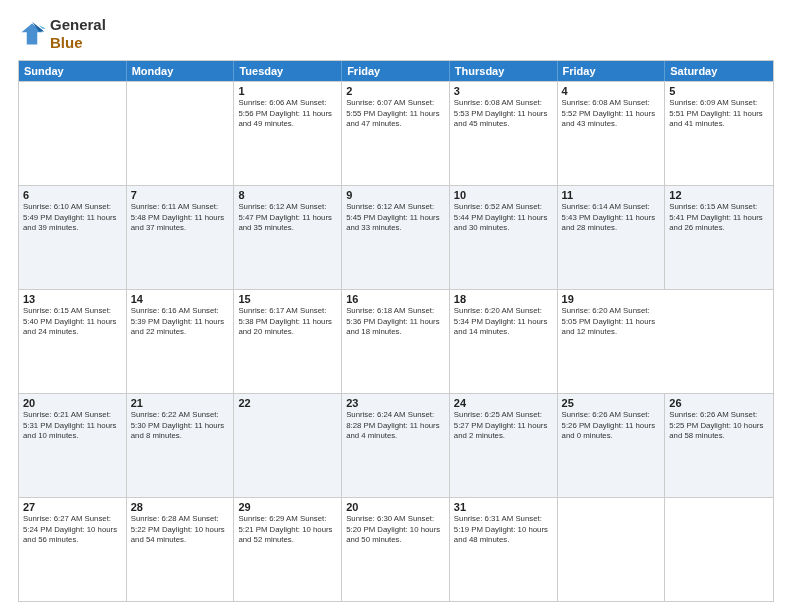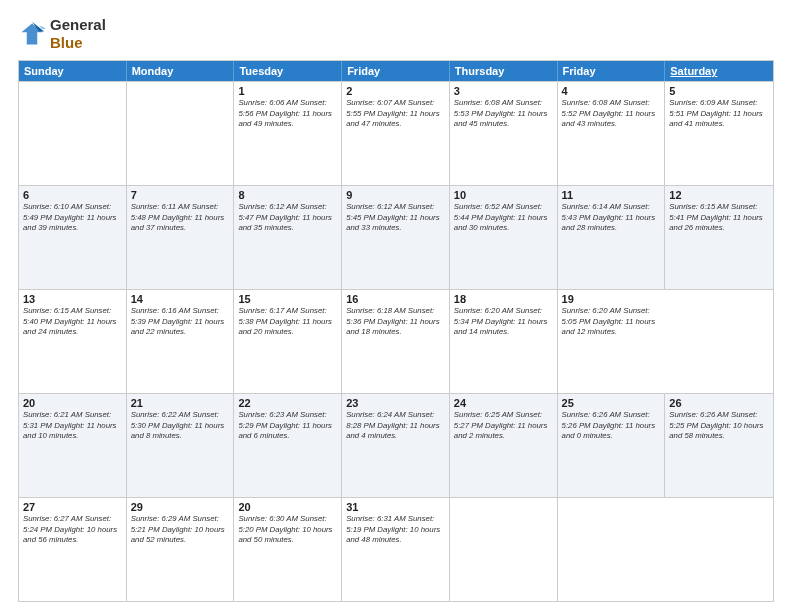--- a/index.html
+++ b/index.html
@@ -64,21 +64,21 @@
       background: #2a7dc9;
     }
     .cal-header-cell {
       color: #fff;
       font-size: 11px;
       font-weight: bold;
       padding: 4px 5px;
       border-right: 1px solid #5a9ed4;
       text-align: left;
     }
-    .cal-header-cell:last-child { border-right: none; text-decoration: underline; }
+    .cal-header-cell:last-child { border-right: none; }
     .cal-body {
       flex: 1;
       display: flex;
       flex-direction: column;
     }
     .cal-row {
       display: grid;
       grid-template-columns: repeat(7, 1fr);
       flex: 1;
       border-top: 1px solid #ccc;
@@ -96,21 +96,20 @@
     .cell-day {
       font-size: 11px;
       font-weight: bold;
       margin-bottom: 1px;
       color: #222;
     }
     .cell-info {
       font-size: 7.8px;
       line-height: 1.35;
       color: #333;
-      font-style: italic;
     }
   </style>
 </head>
 <body>
 
 <div class="page">
   <div class="header">
     <div class="logo">
       <svg class="logo-bird" viewBox="0 0 32 32">
         <polygon points="16,4 28,14 22,14 22,28 10,28 10,14 4,14" fill="#2a7dc9" opacity="0.85"></polygon>
@@ -263,23 +262,20 @@
 Daylight: 11 hours and 10 minutes.</div>
           </div>
           <div class="cal-cell alt-row">
             <div class="cell-day">21</div>
             <div class="cell-info">Sunrise: 6:22 AM
 Sunset: 5:30 PM
 Daylight: 11 hours and 8 minutes.</div>
           </div>
           <div class="cal-cell alt-row">
             <div class="cell-day">22</div>
-            <div class="cell-info">Sunrise: 6:23 AM
-Sunset: 5:29 PM
-Daylight: 11 hours and 6 minutes.</div>
           </div>
           <div class="cal-cell alt-row">
             <div class="cell-day">23</div>
             <div class="cell-info">Sunrise: 6:24 AM
 Sunset: 8:28 PM
 Daylight: 11 hours and 4 minutes.</div>
           </div>
           <div class="cal-cell alt-row">
             <div class="cell-day">24</div>
             <div class="cell-info">Sunrise: 6:25 AM
@@ -298,20 +294,26 @@
 Sunset: 5:25 PM
 Daylight: 10 hours and 58 minutes.</div>
           </div>
         </div>
         <div class="cal-row">
           <div class="cal-cell">
             <div class="cell-day">27</div>
             <div class="cell-info">Sunrise: 6:27 AM
 Sunset: 5:24 PM
 Daylight: 10 hours and 56 minutes.</div>
+          </div>
+          <div class="cal-cell">
+            <div class="cell-day">28</div>
+            <div class="cell-info">Sunrise: 6:28 AM
+Sunset: 5:22 PM
+Daylight: 10 hours and 54 minutes.</div>
           </div>
           <div class="cal-cell">
             <div class="cell-day">29</div>
             <div class="cell-info">Sunrise: 6:29 AM
 Sunset: 5:21 PM
 Daylight: 10 hours and 52 minutes.</div>
           </div>
           <div class="cal-cell">
             <div class="cell-day">20</div>
             <div class="cell-info">Sunrise: 6:30 AM

